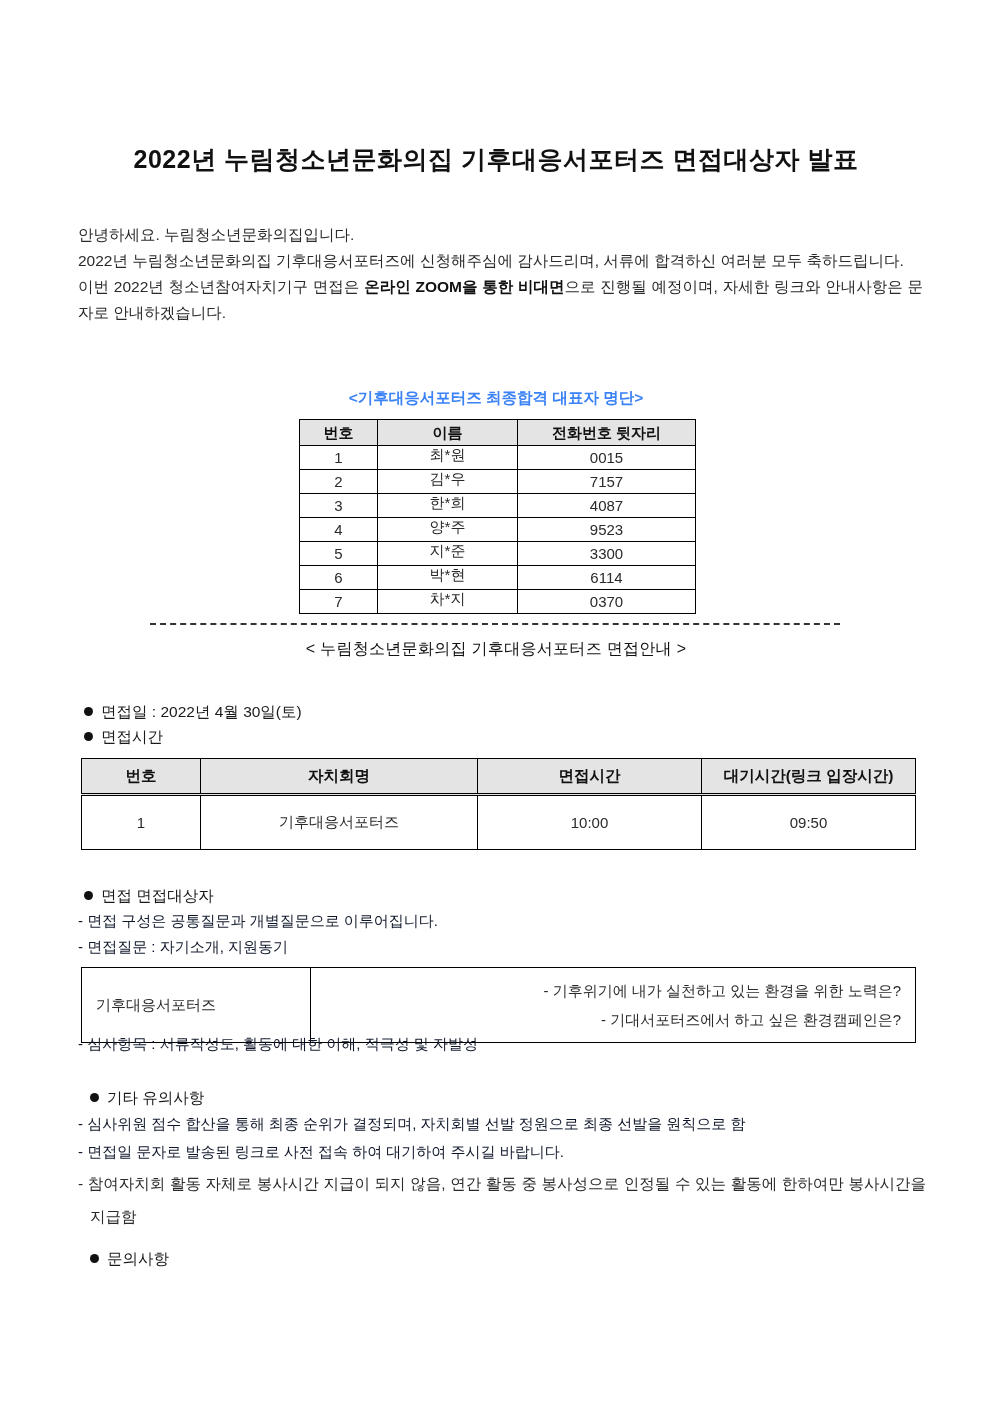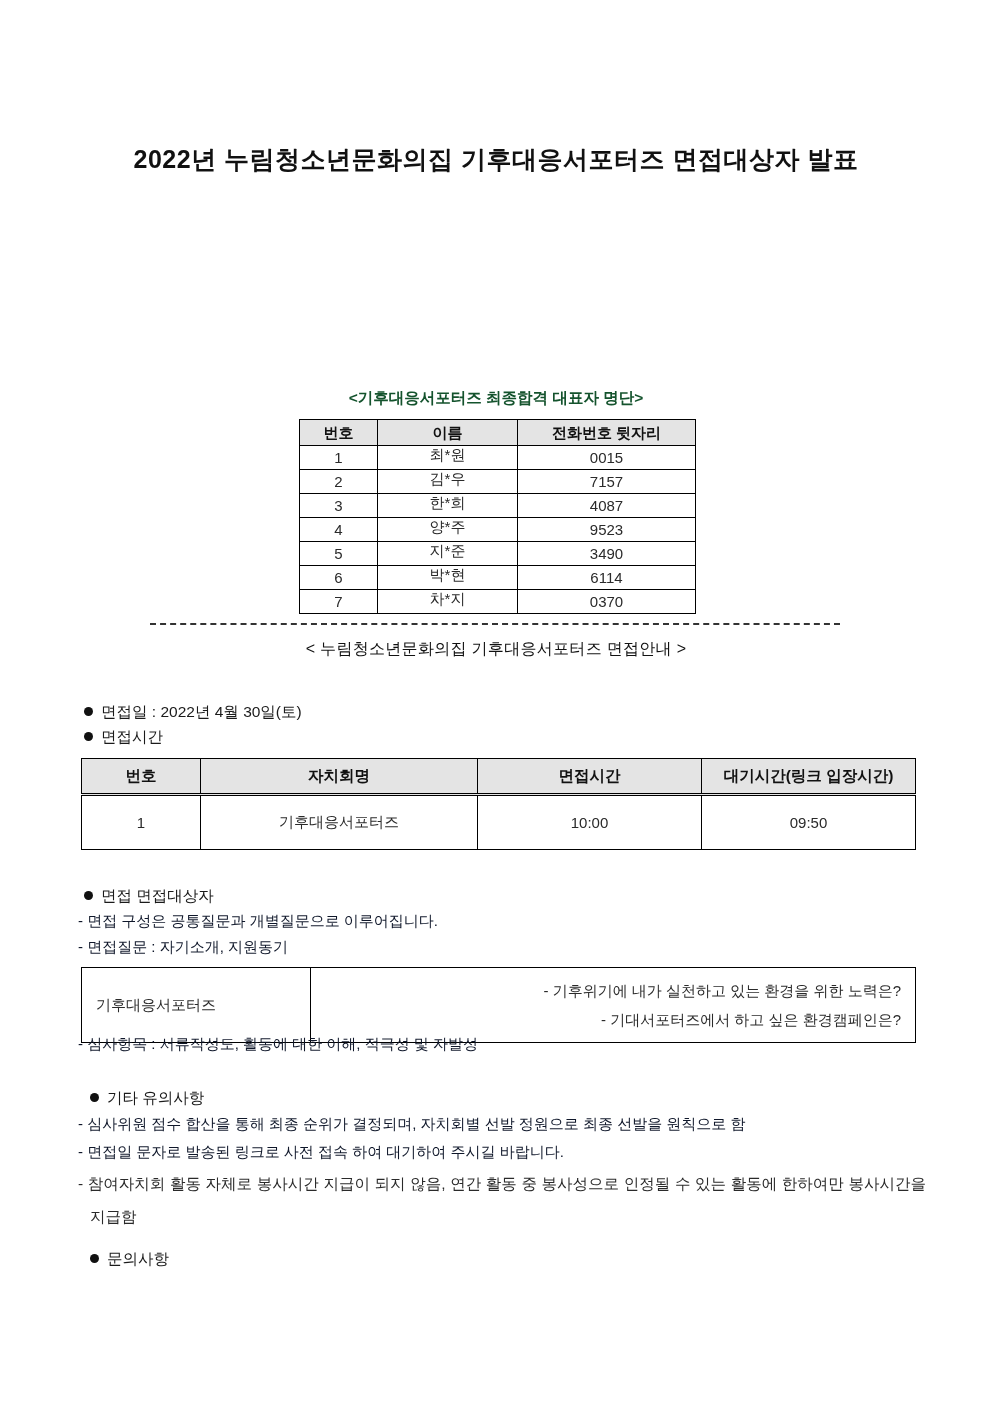--- a/index.html
+++ b/index.html
@@ -52,21 +52,21 @@
   .intro .b { font-weight: 700; color: #111; }
 
   
   .tbl1-caption {
     position: absolute;
     left: 0; top: 378px;
     width: 992px;
     text-align: center;
     font-size: 15.5px;
     font-weight: 700;
-    color: #14532d;
+    color: #3b82f6;
   }
 
   
   .tbl1 {
     position: absolute;
     left: 299px; top: 409px;
     width: 396px;
     border-collapse: collapse;
     table-layout: fixed;
   }
@@ -206,20 +206,25 @@
     text-indent: -12px;
   }
 </style>
 </head>
 <body>
 
 <div class="page">
 
   <div class="doc-title">2022년 누림청소년문화의집 기후대응서포터즈 면접대상자 발표</div>
 
+  <div class="intro">
+    <p>안녕하세요. 누림청소년문화의집입니다.</p>
+    <p>2022년 누림청소년문화의집 기후대응서포터즈에 신청해주심에 감사드리며, 서류에 합격하신 여러분 모두 축하드립니다.</p>
+    <p><span>이번 2022년 청소년참여자치기구 면접은 </span><span class="b">온라인 ZOOM을 통한 비대면</span><span>으로 진행될 예정이며, 자세한 링크와 안내사항은 문자로 안내하겠습니다.</span></p>
+  </div>
 
   <div class="tbl1-caption">&lt;기후대응서포터즈 최종합격 대표자 명단&gt;</div>
 
   <table class="tbl1">
     <colgroup>
       <col class="c-no">
         <col class="c-name">
         <col class="c-tel">
     </colgroup>
     <thead>
@@ -246,21 +251,21 @@
         <td>4087</td>
       </tr>
       <tr>
         <td>4</td>
         <td class="name"><span>양*주</span></td>
         <td>9523</td>
       </tr>
       <tr>
         <td>5</td>
         <td class="name"><span>지*준</span></td>
-        <td>3490</td>
+        <td>3300</td>
       </tr>
       <tr>
         <td>6</td>
         <td class="name"><span>박*현</span></td>
         <td>6114</td>
       </tr>
       <tr>
         <td>7</td>
         <td class="name"><span>차*지</span></td>
         <td>0370</td>

